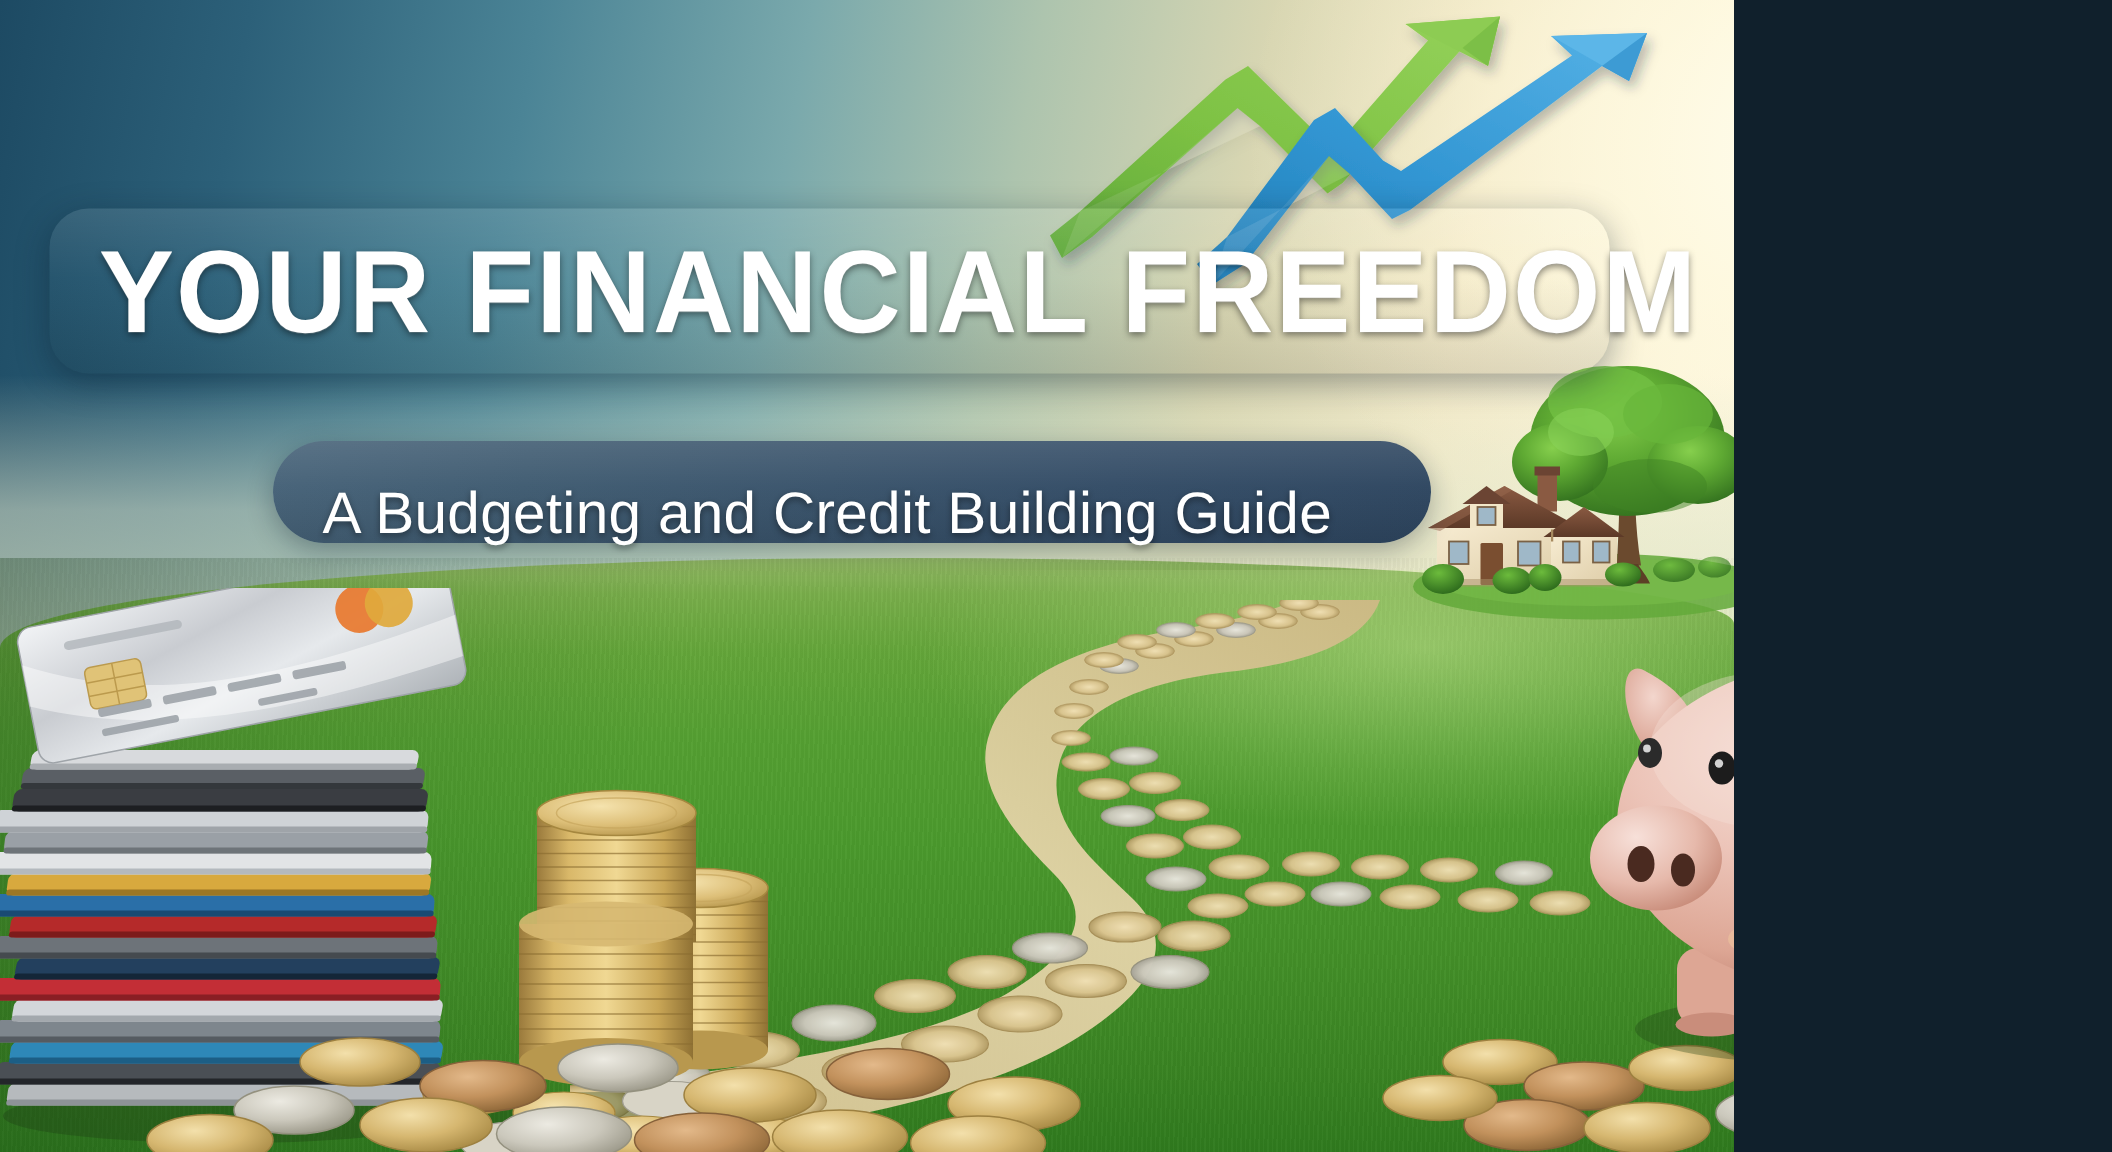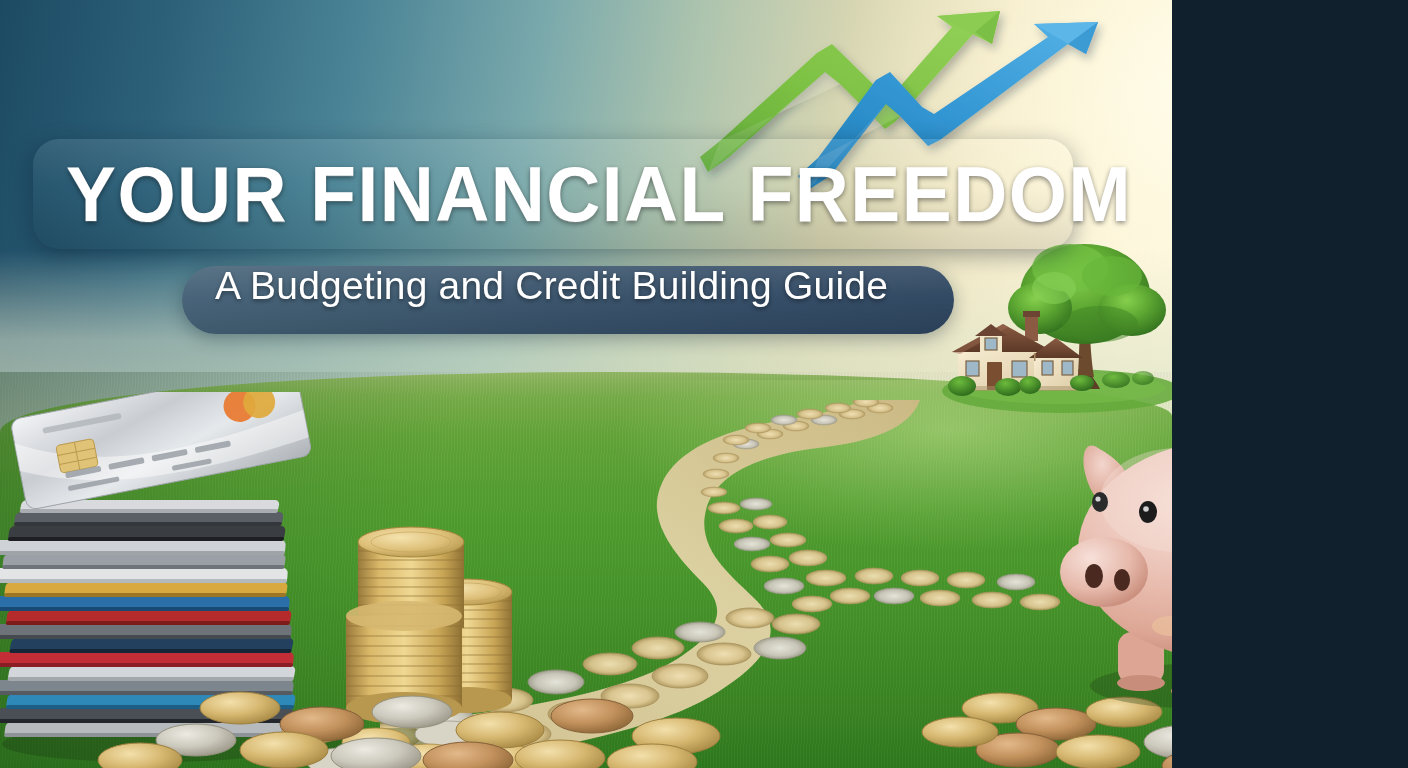--- a/index.html
+++ b/index.html
@@ -3,21 +3,20 @@
 <meta charset="utf-8">
 <title>Your Financial Freedom</title>
 <style>
   html,body{margin:0;padding:0;background:#10202c;}
   body{font-family:"Liberation Sans",sans-serif;}
 
   #poster{
     position:relative;
     width:1156px;height:768px;
     overflow:hidden;
-    padding-left:16px;
   }
 
   
   .sky{
     position:absolute;inset:0;
     background:
       radial-gradient(ellipse 520px 420px at 1235px 95px, rgba(255,253,238,0.97) 0%, rgba(255,250,225,0.75) 28%, rgba(255,247,215,0.30) 55%, rgba(255,245,210,0) 78%),
       linear-gradient(100deg,
         #1d4a63 0%,
         #2c6079 13%,
@@ -111,25 +110,25 @@
     font-size:78px;
     letter-spacing:1.5px;
     line-height:1;
     transform:scaleX(0.96);
     transform-origin:left center;
     text-shadow:0 2px 5px rgba(0,0,0,0.45), 0 1px 0 rgba(255,255,255,0.25);
     white-space:nowrap;
   }
 
   .banner-sub{
-    position:absolute;left:182px;top:266px;width:772px;height:68px;
+    position:absolute;left:182px;top:294px;width:772px;height:68px;
     border-radius:34px;
     background:linear-gradient(100deg,#466278 0%,#3f5b71 22%,#39536b 48%,#334c66 72%,#2e4660 100%);
     box-shadow:0 5px 18px rgba(8,24,40,0.32);
-    display:flex;align-items:flex-start;
+    display:flex;align-items:flex-end;
   }
   .banner-sub .sheen{
     position:absolute;inset:0;border-radius:34px;
     background:linear-gradient(to bottom, rgba(255,255,255,0.11) 0%, rgba(255,255,255,0.02) 45%, rgba(0,0,0,0.09) 100%);
     pointer-events:none;
   }
   .sub-text{
     position:relative;
     margin-left:33px;
     color:#ffffff;

